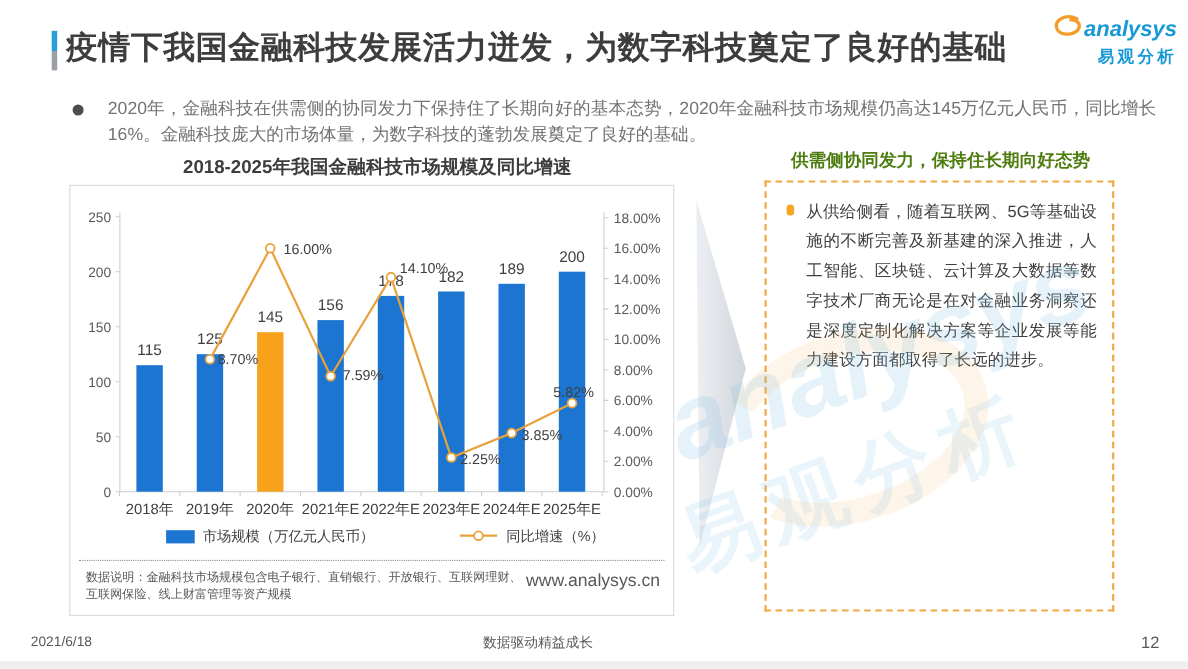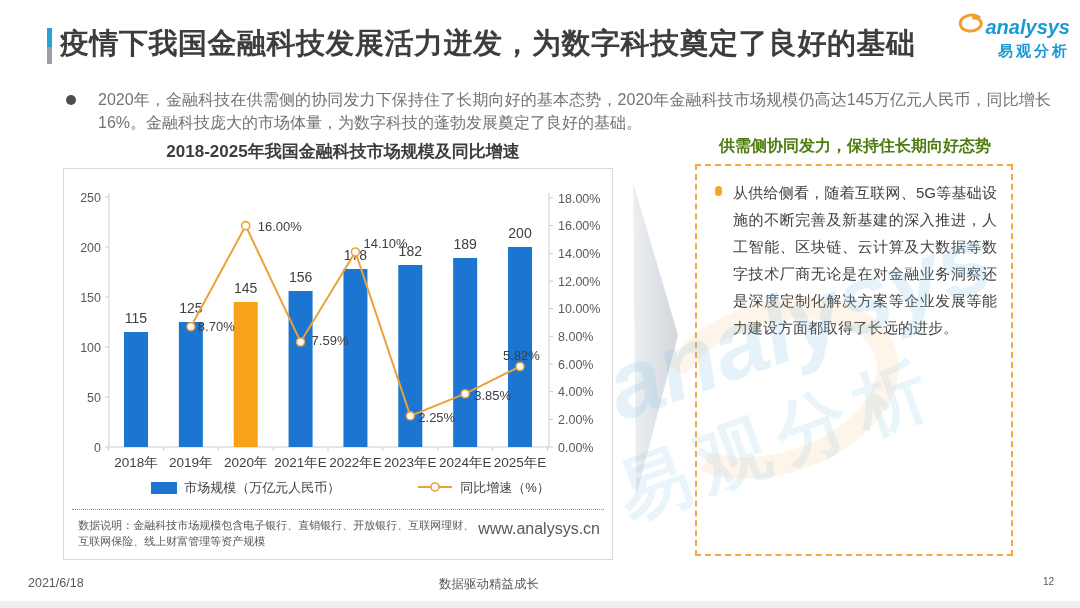--- a/index.html
+++ b/index.html
@@ -48,21 +48,21 @@
   .p-bullet .odot{position:absolute;left:2px;top:10px;width:7px;height:7px;border-radius:50%;background:#f5a623;}
   
   .wm{position:absolute;pointer-events:none;z-index:2;color:#7fc0e8;font-weight:700;}
   .wm-en{left:598px;top:268px;font-size:95px;font-style:italic;opacity:0.20;transform:rotate(-20deg);}
   .wm-cn{left:610px;top:392px;font-size:72px;letter-spacing:12px;opacity:0.16;transform:rotate(-20deg);}
   .wm-ring{position:absolute;left:648px;top:302px;width:210px;height:128px;border:22px solid #f5a93e;
     border-left-color:transparent;border-radius:50%;opacity:0.10;transform:rotate(-18deg);pointer-events:none;z-index:2;}
   
   .footer-date{position:absolute;left:28px;top:576px;font-size:12.5px;color:#595959;}
   .footer-center{position:absolute;left:0;top:576px;width:978px;text-align:center;font-size:12.5px;color:#595959;}
-  .footer-page{position:absolute;right:26px;top:576px;font-size:10px;color:#595959;}
+  .footer-page{position:absolute;right:26px;top:576px;font-size:15px;color:#595959;}
   .bottom-strip{position:absolute;left:0;bottom:0;width:1080px;height:7px;background:#efefef;}
   
   .ax{font-size:12.5px;fill:#595959;}
   .cat{font-size:13.5px;fill:#404040;}
   .val{font-size:14px;fill:#404040;}
   .pct{font-size:13px;fill:#404040;}
 </style>
 </head>
 <body>
 

